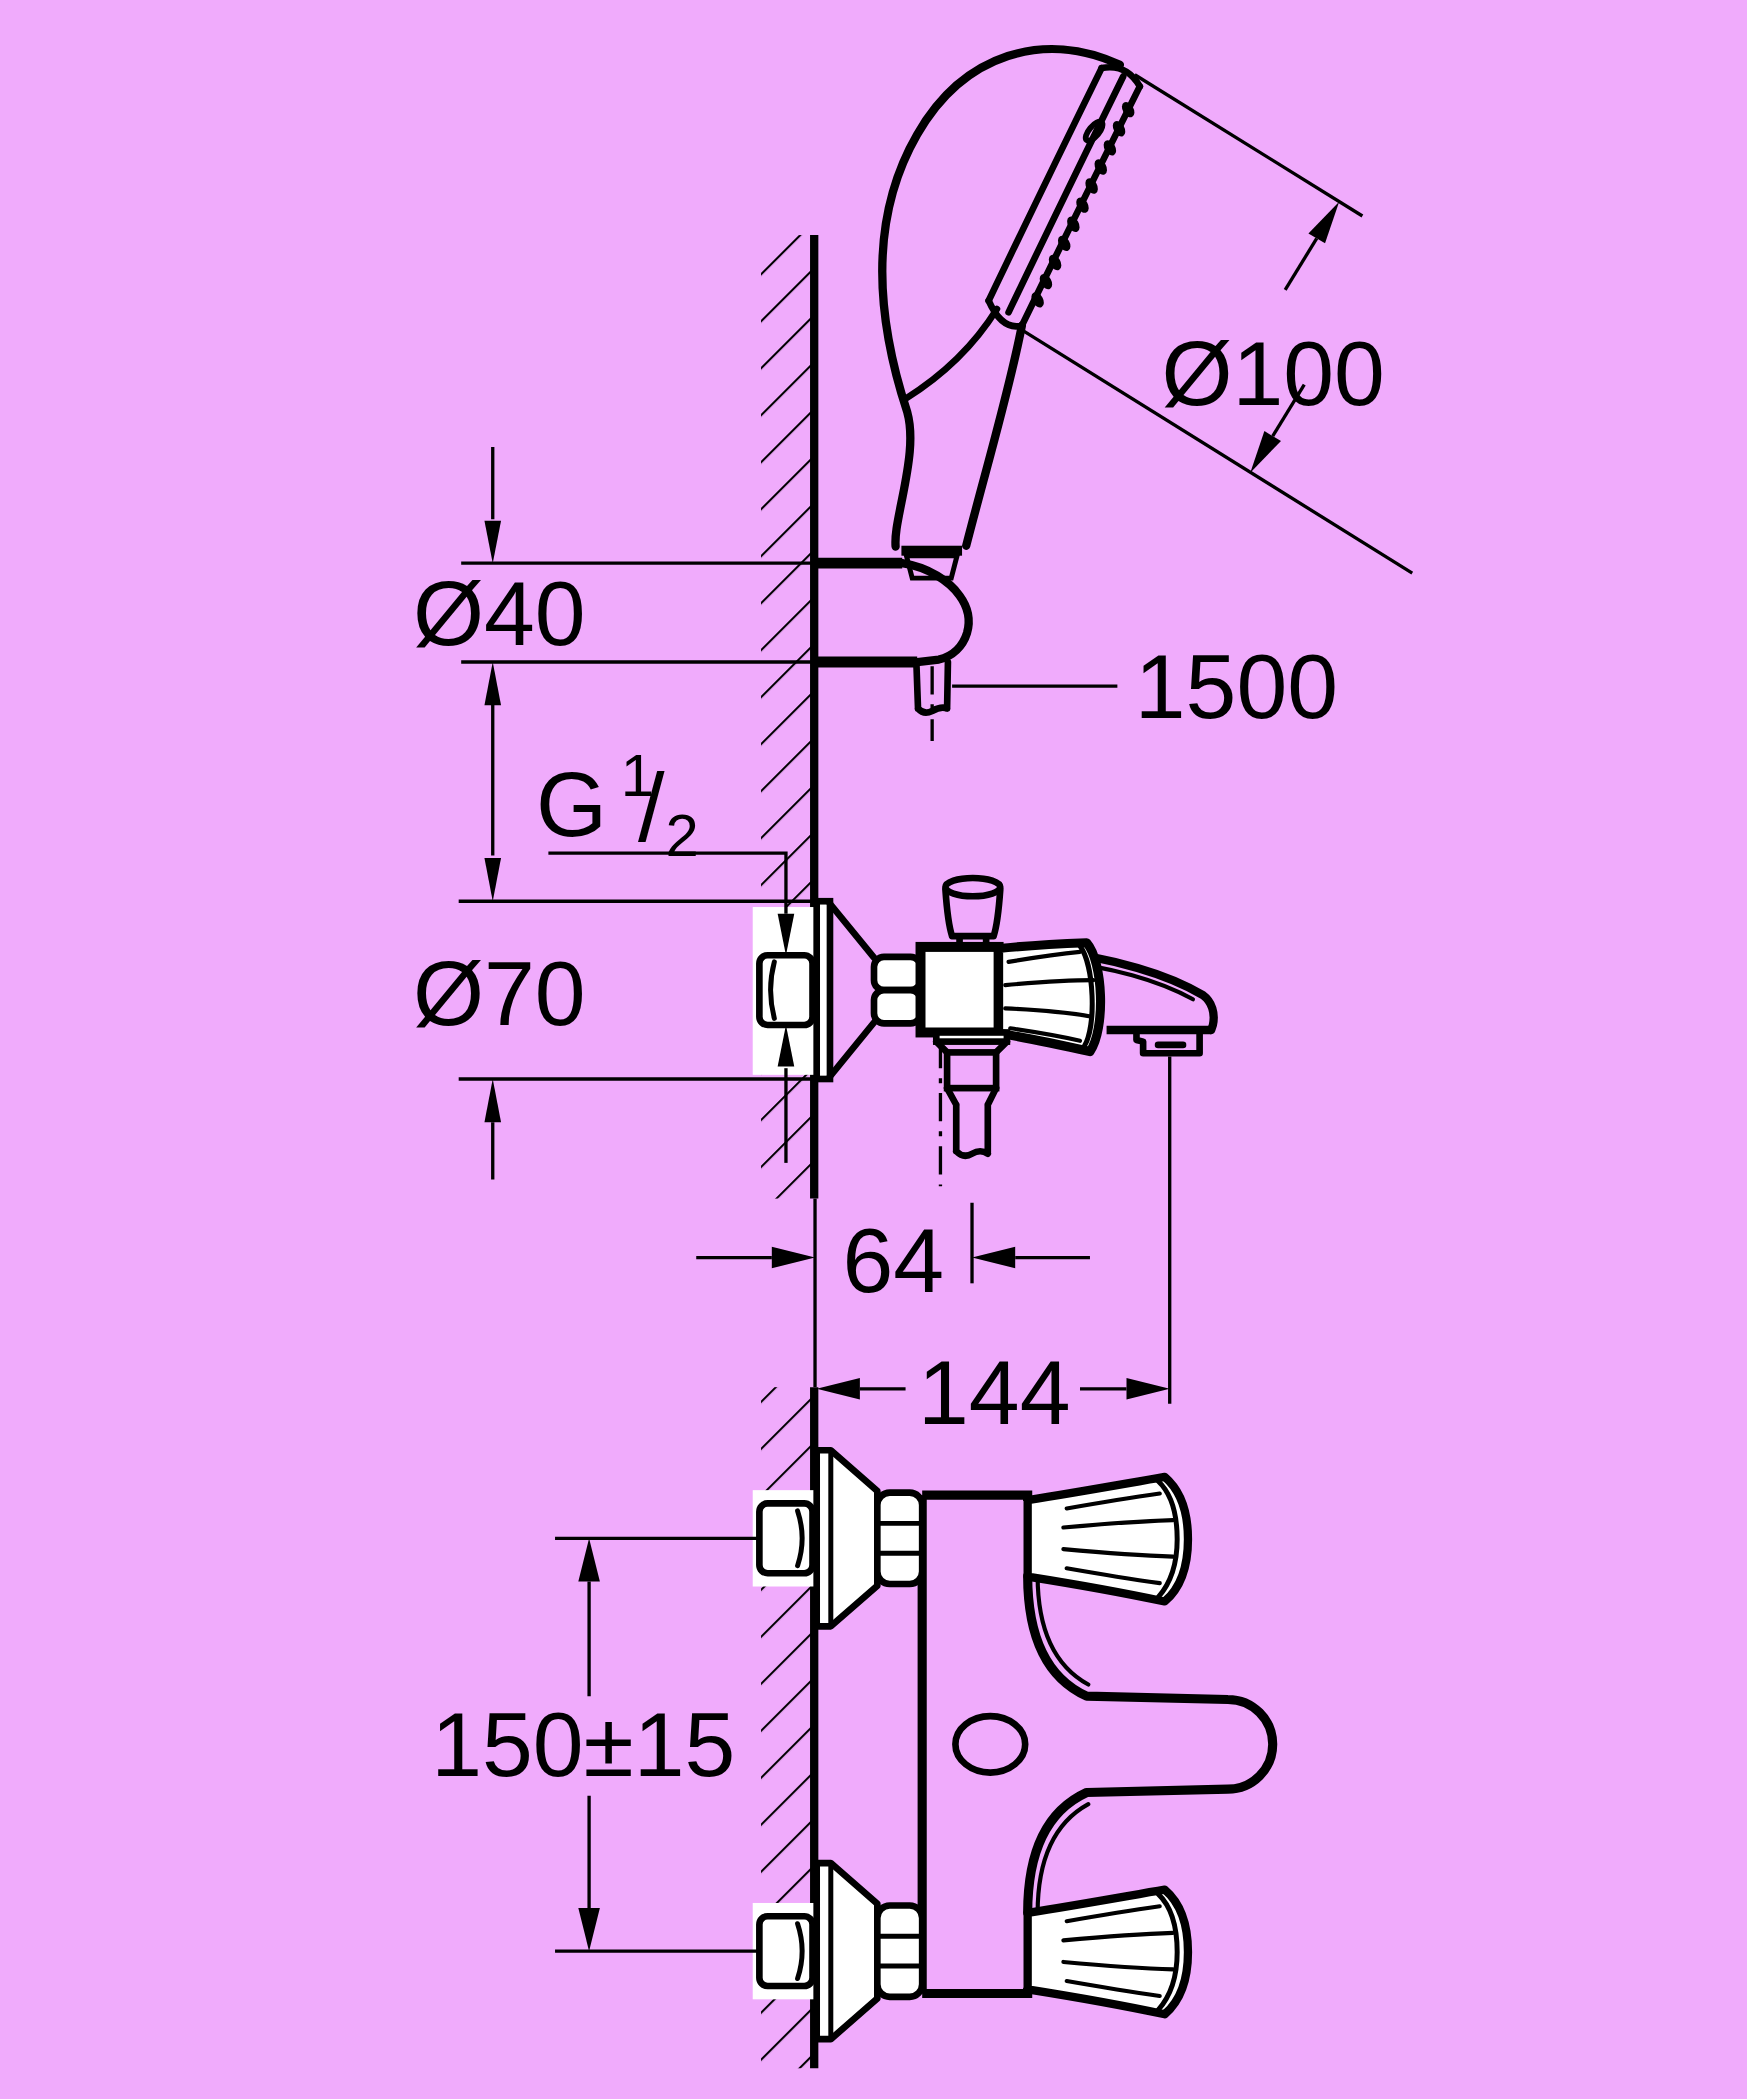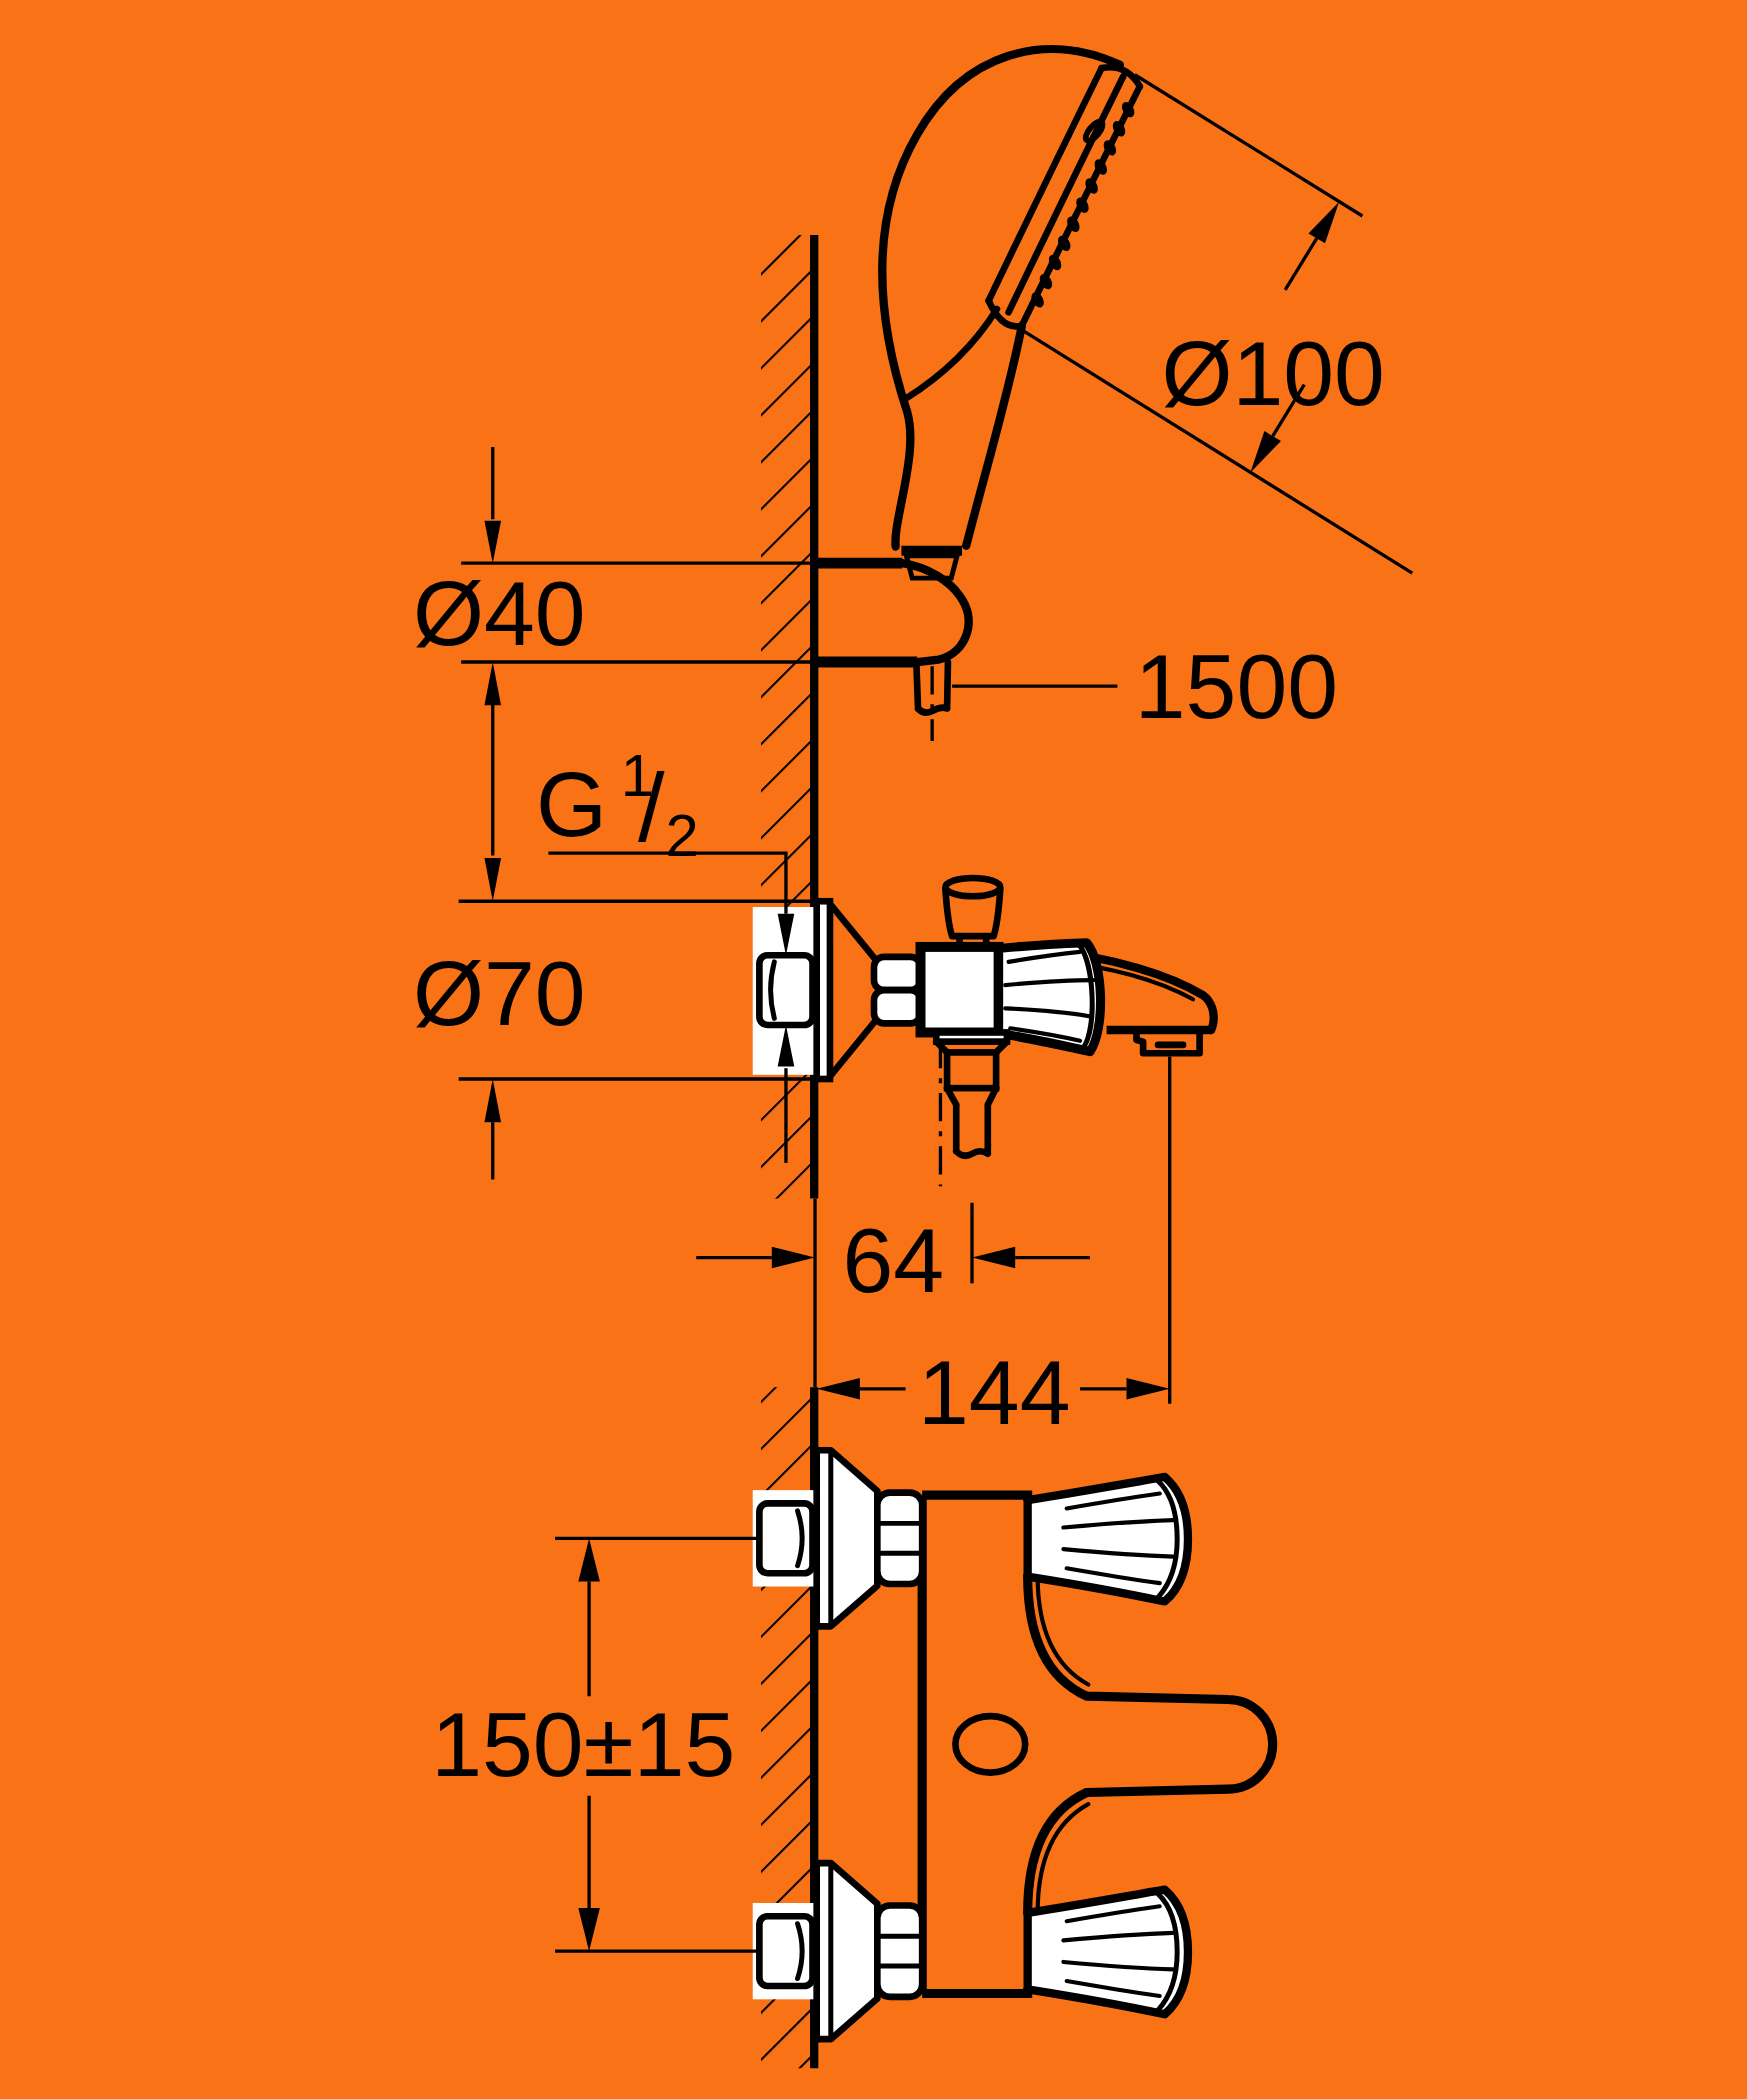--- a/index.html
+++ b/index.html
@@ -1,16 +1,16 @@
 <!DOCTYPE html>
 <html style="font-size:13.3px"><head>
 <meta charset="utf-8">
 <style>
   html,body{margin:0;padding:0;background:#ffffff;}
-  #stage{width:1748px;height:2099px;position:relative;background:#f97316;}
+  #stage{width:1748px;height:2099px;position:relative;background:#f0abfc;}
   svg{display:block;}
   .ln{stroke:#000;fill:none;stroke-linecap:butt;}
   .thin{stroke-width:4;}
   .med{stroke-width:6;}
   .mid{stroke-width:8;}
   .main{stroke-width:10;}
   .fat{stroke-width:13;}
   .rnd{stroke-linecap:round;stroke-linejoin:round;}
   .wht{fill:#ffffff;}
   .arrow{fill:#000;stroke:none;}

